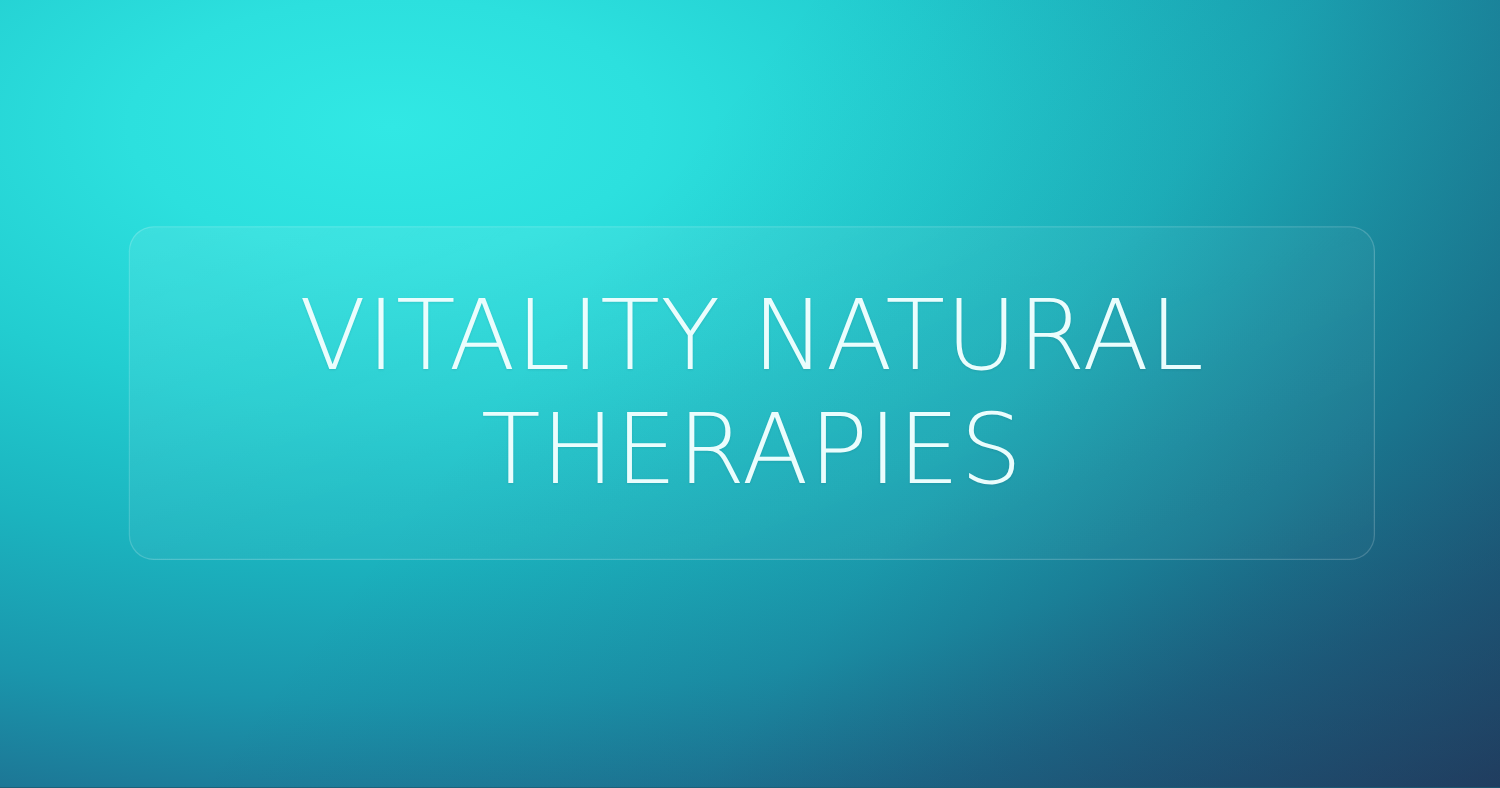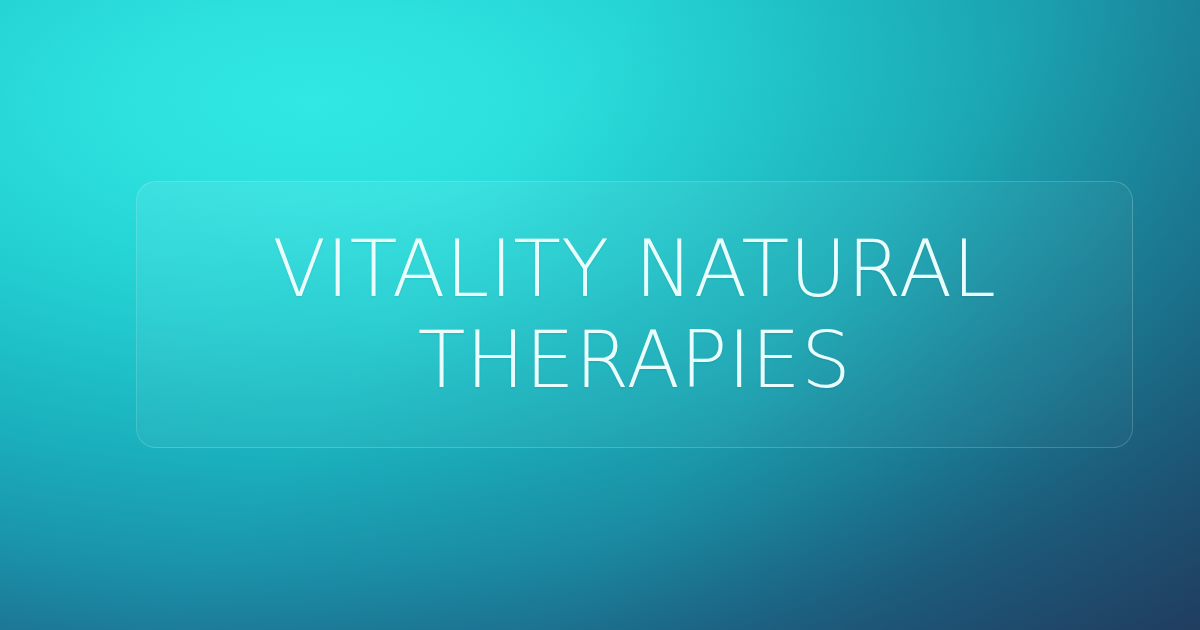--- a/index.html
+++ b/index.html
@@ -60,21 +60,20 @@
     border-radius:20px;
     border:1px solid rgba(255,255,255,0.17);
     background:linear-gradient(160deg,
         rgba(255,255,255,0.085) 0%,
         rgba(255,255,255,0.045) 45%,
         rgba(255,255,255,0.020) 100%);
     display:flex;
     align-items:center;
     justify-content:center;
     z-index:2;
-    margin-left:33px;
   }
 
   
   .hero-title {
     width:100%;
     text-align:center;
     color:#eafdfd;
     font-family:"DejaVu Sans", sans-serif;
     font-weight:300;
     font-size:78px;

